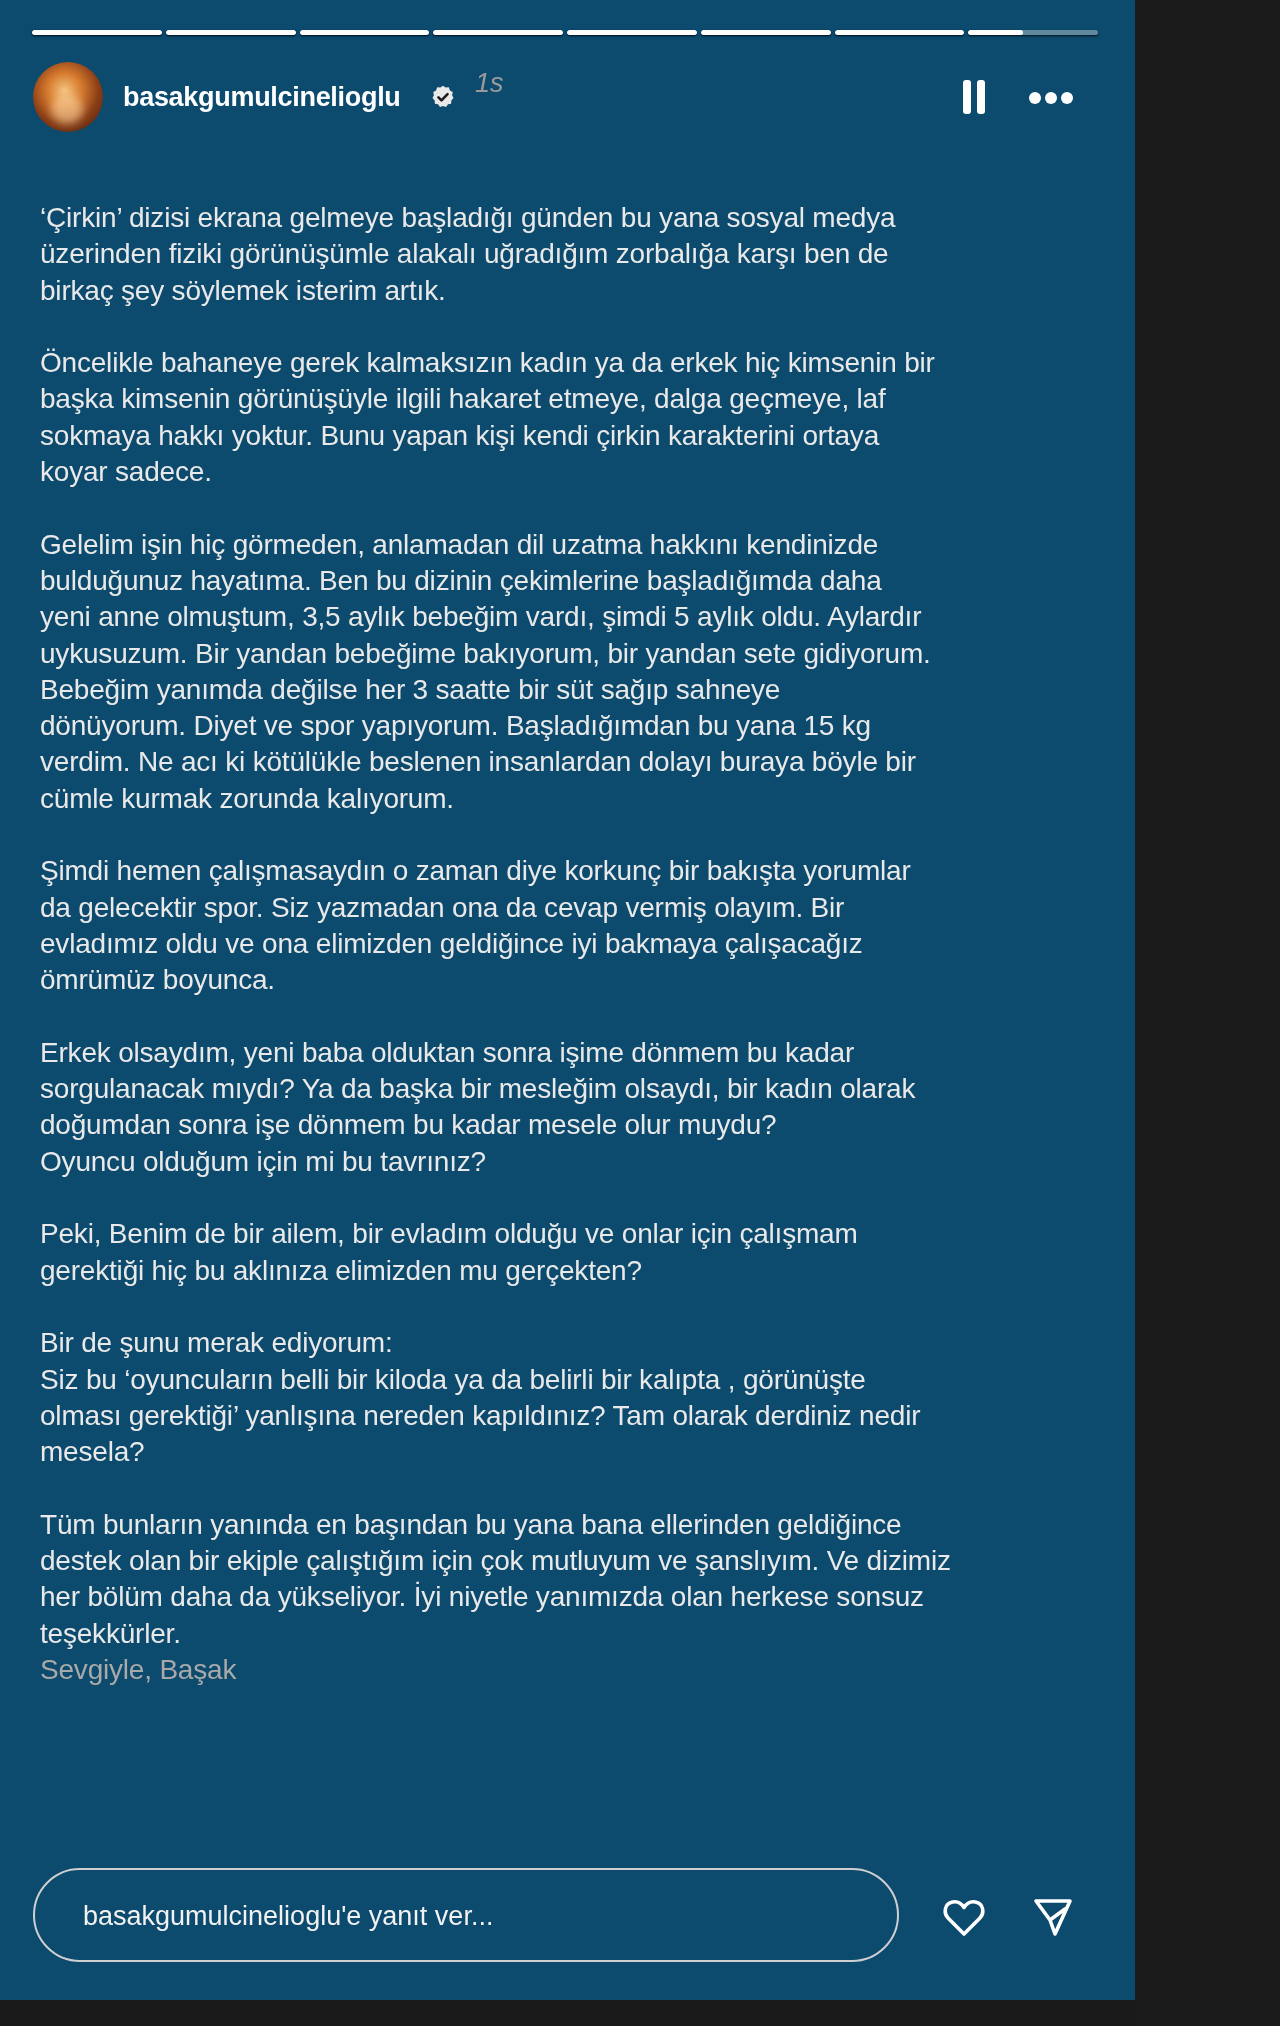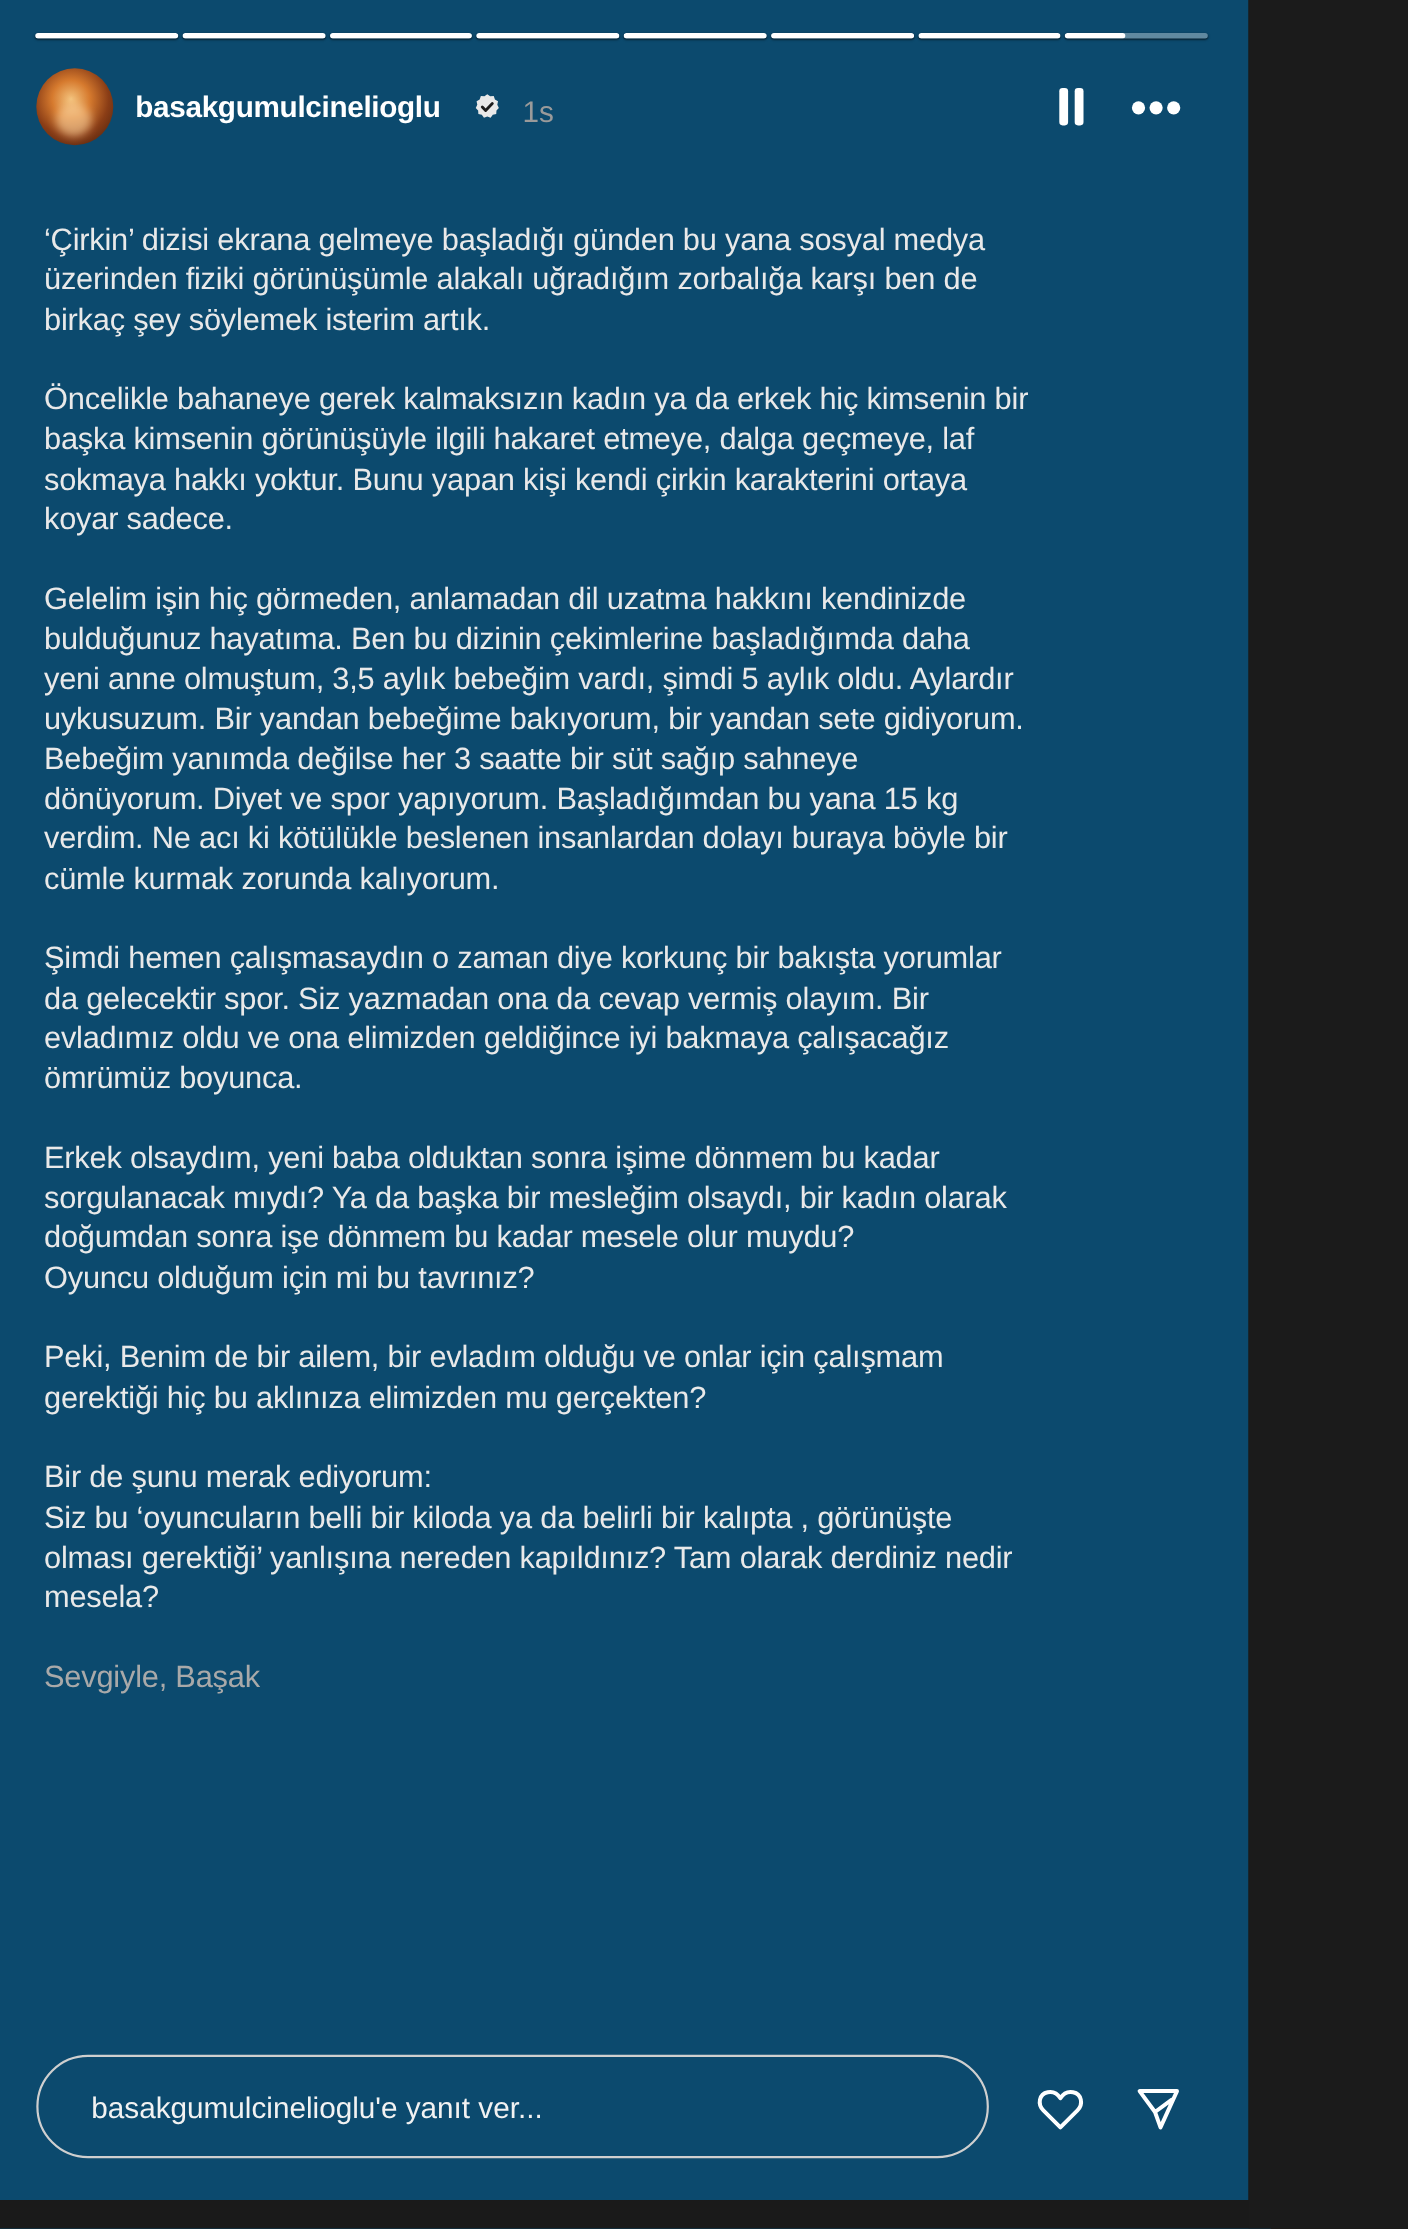--- a/index.html
+++ b/index.html
@@ -37,22 +37,22 @@
     border-radius: 50%; background: rgba(255,220,170,0.55); filter: blur(4px);
   }
   .username {
     position: absolute; left: 90px; top: 20px;
     color: #ffffff; font-size: 27px; font-weight: 700; letter-spacing: -0.3px;
   }
   .verified {
     position: absolute; left: 397px; top: 22px; width: 26px; height: 26px;
   }
   .time {
-    position: absolute; left: 442px; top: 25px;
-    color: #9a9a9a; font-size: 27px;
+    position: absolute; left: 442px; top: 6px;
+    color: #9a9a9a; font-size: 27px; font-style: italic;
   }
   .pause {
     position: absolute; left: 929px; top: 18px; width: 26px; height: 36px; cursor: pointer;
   }
   .pause span {
     position: absolute; top: 0; width: 8px; height: 34px; background: #fff; border-radius: 3px;
   }
   .pause span:first-child { left: 1px; }
   .pause span:last-child { left: 15px; }
   .more {
@@ -161,20 +161,24 @@
     <p>Erkek olsaydım, yeni baba olduktan sonra işime dönmem bu kadar
 sorgulanacak mıydı? Ya da başka bir mesleğim olsaydı, bir kadın olarak
 doğumdan sonra işe dönmem bu kadar mesele olur muydu?
 Oyuncu olduğum için mi bu tavrınız?</p>
     <p>Peki, Benim de bir ailem, bir evladım olduğu ve onlar için çalışmam
 gerektiği hiç bu aklınıza elimizden mu gerçekten?</p>
     <p>Bir de şunu merak ediyorum:
 Siz bu ‘oyuncuların belli bir kiloda ya da belirli bir kalıpta , görünüşte
 olması gerektiği’ yanlışına nereden kapıldınız? Tam olarak derdiniz nedir
 mesela?</p>
+    <p class="tight">Tüm bunların yanında en başından bu yana bana ellerinden geldiğince
+destek olan bir ekiple çalıştığım için çok mutluyum ve şanslıyım. Ve dizimiz
+her bölüm daha da yükseliyor. İyi niyetle yanımızda olan herkese sonsuz
+teşekkürler.</p>
     <p class="signature tight">Sevgiyle, Başak</p>
   </div>
 
   <div class="reply">
     <input type="text" placeholder="basakgumulcinelioglu'e yanıt ver..." style="">
   </div>
 
   <svg class="icon-btn heart" viewBox="0 0 56 56">
     <path fill="none" stroke="#ffffff" stroke-width="3.6" stroke-linejoin="round" d="M28 45 L12.5 29.5 C7 24 8.5 14.5 16.5 13 C21.5 12 25.5 14.5 28 18.5 C30.5 14.5 34.5 12 39.5 13 C47.5 14.5 49 24 43.5 29.5 Z"></path>
   </svg>

